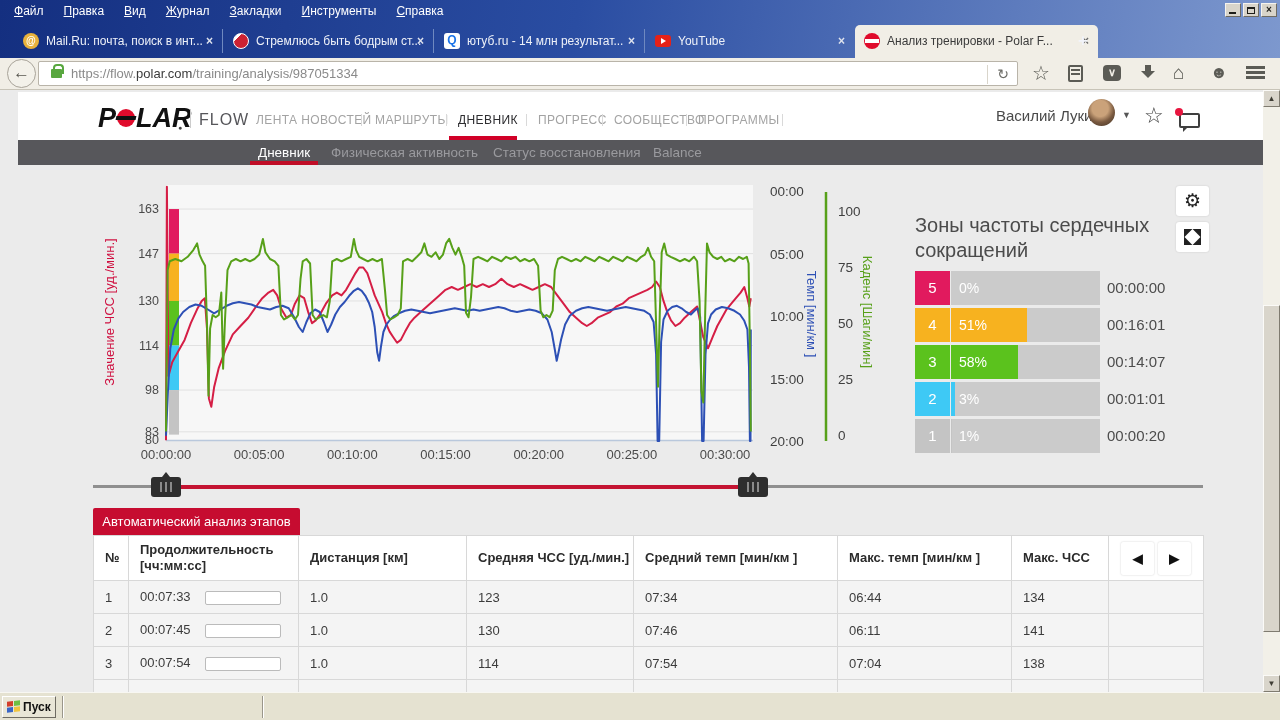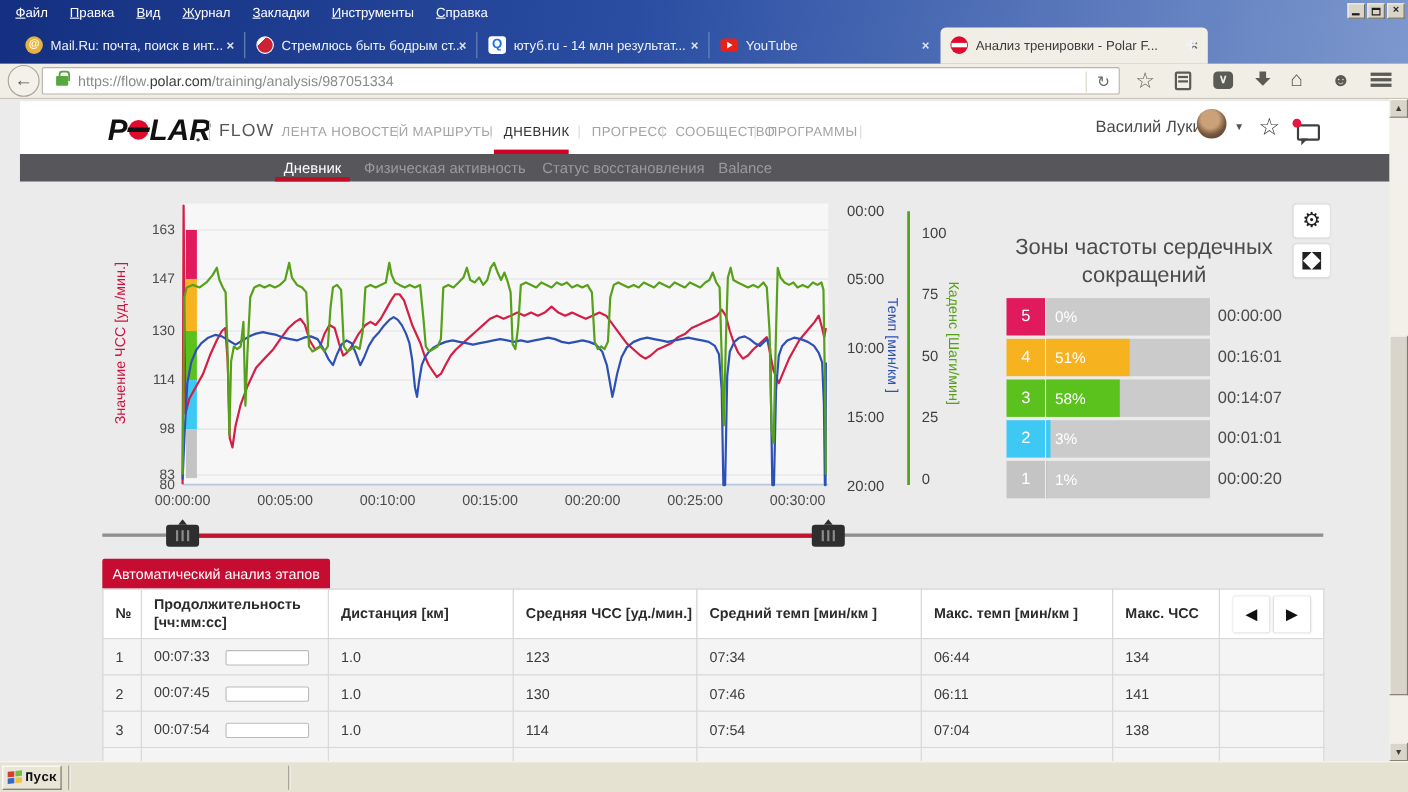--- a/index.html
+++ b/index.html
@@ -80,21 +80,21 @@
   .subnav-item.active { color:#fff; }
   #subnav-underline { position:absolute; left:232px; top:21px; width:68px; height:3.5px; background:#c00e27; }
 
   
   #chart-svg { position:absolute; left:75px; top:82px; }
 
   .panel-btn { position:absolute; width:33px; height:30px; background:#fff; border-radius:3px; text-align:center; color:#222; box-shadow:0 0 2px rgba(0,0,0,0.15); }
   #gear-btn { left:1158px; top:96px; font-size:19px; line-height:30px; }
   #expand-btn { left:1158px; top:132px; }
 
-  #zones-title { position:absolute; left:897px; top:123px; width:250px; font-size:20px; line-height:25px; color:#4b4b4b;text-align:center; }
+  #zones-title { position:absolute; left:897px; top:123px; width:250px; font-size:20px; line-height:25px; color:#4b4b4b; }
   #zones-rows { position:absolute; left:897px; top:181px; width:290px; }
   .zrow { position:relative; height:34px; margin-bottom:3px; }
   .zsq { position:absolute; left:0; top:0; width:35px; height:34px; color:#fff; font-size:15px; text-align:center; line-height:34px; }
   .zbar { position:absolute; left:36px; top:0; width:149px; height:34px; background:#cbcbcb; }
   .zfill { position:absolute; left:0; top:0; height:34px; }
   .zpct { position:absolute; left:8px; top:0; line-height:34px; color:#fff; font-size:14px; }
   .ztime { position:absolute; left:192px; top:0; line-height:34px; color:#4c4c4c; font-size:15px; }
 
   
   .sl-track { position:absolute; top:395px; height:3px; background:#8f8f8f; }
@@ -113,21 +113,21 @@
   #laps-table td { background:#f4f4f4; height:33px; }
   .pbox { display:inline-block; width:76px; height:14px; background:#fff; border:1px solid #bbb; border-radius:2px; vertical-align:middle; margin-left:14px; }
   .arrow-btn { display:inline-block; width:33px; height:33px; background:#fff; border-radius:2px; text-align:center; line-height:33px; font-size:13px; color:#111; box-shadow:0 0 2px rgba(0,0,0,0.2); }
 
   
   #scrollbar { position:absolute; left:1263px; top:90px; width:17px; height:602px; background:#f2f0e8; }
   .sb-btn { position:absolute; left:0; width:17px; height:17px; background:#d9d5cb; border:1px solid; border-color:#fbfaf7 #7f7b70 #7f7b70 #fbfaf7; font-size:8px; color:#3f3d35; text-align:center; line-height:15px; }
   #sb-thumb { position:absolute; left:0; top:215px; width:17px; height:327px; background:#d9d5cb; border:1px solid; border-color:#fbfaf7 #7f7b70 #7f7b70 #fbfaf7; }
 
   
-  #taskbar { position:absolute; left:0; top:692px; width:1280px; height:28px; background:#e5e2d1; border-top:1px solid #f8f7f2;font-family:Liberation Mono, monospace; }
+  #taskbar { position:absolute; left:0; top:692px; width:1280px; height:28px; background:#e5e2d1; border-top:1px solid #f8f7f2; }
   #startbtn { position:absolute; left:2px; top:3px; width:54px; height:22px; background:#e9e6d7; border:1px solid; border-color:#fff #6e6b62 #6e6b62 #fff; font-size:12px; font-weight:bold; color:#111; }
   #startflag { position:absolute; left:4px; top:4px; width:13px; height:12px; transform:skewY(-6deg); }
   #startflag div { position:absolute; width:6px; height:5px; }
   #starttext { position:absolute; left:20px; top:3px; }
   .tb-sep { position:absolute; top:3px; width:2px; height:22px; border-left:1px solid #9a968a; border-right:1px solid #fff; }
 </style>
 </head>
 <body>
 
 <div id="titlebar">

